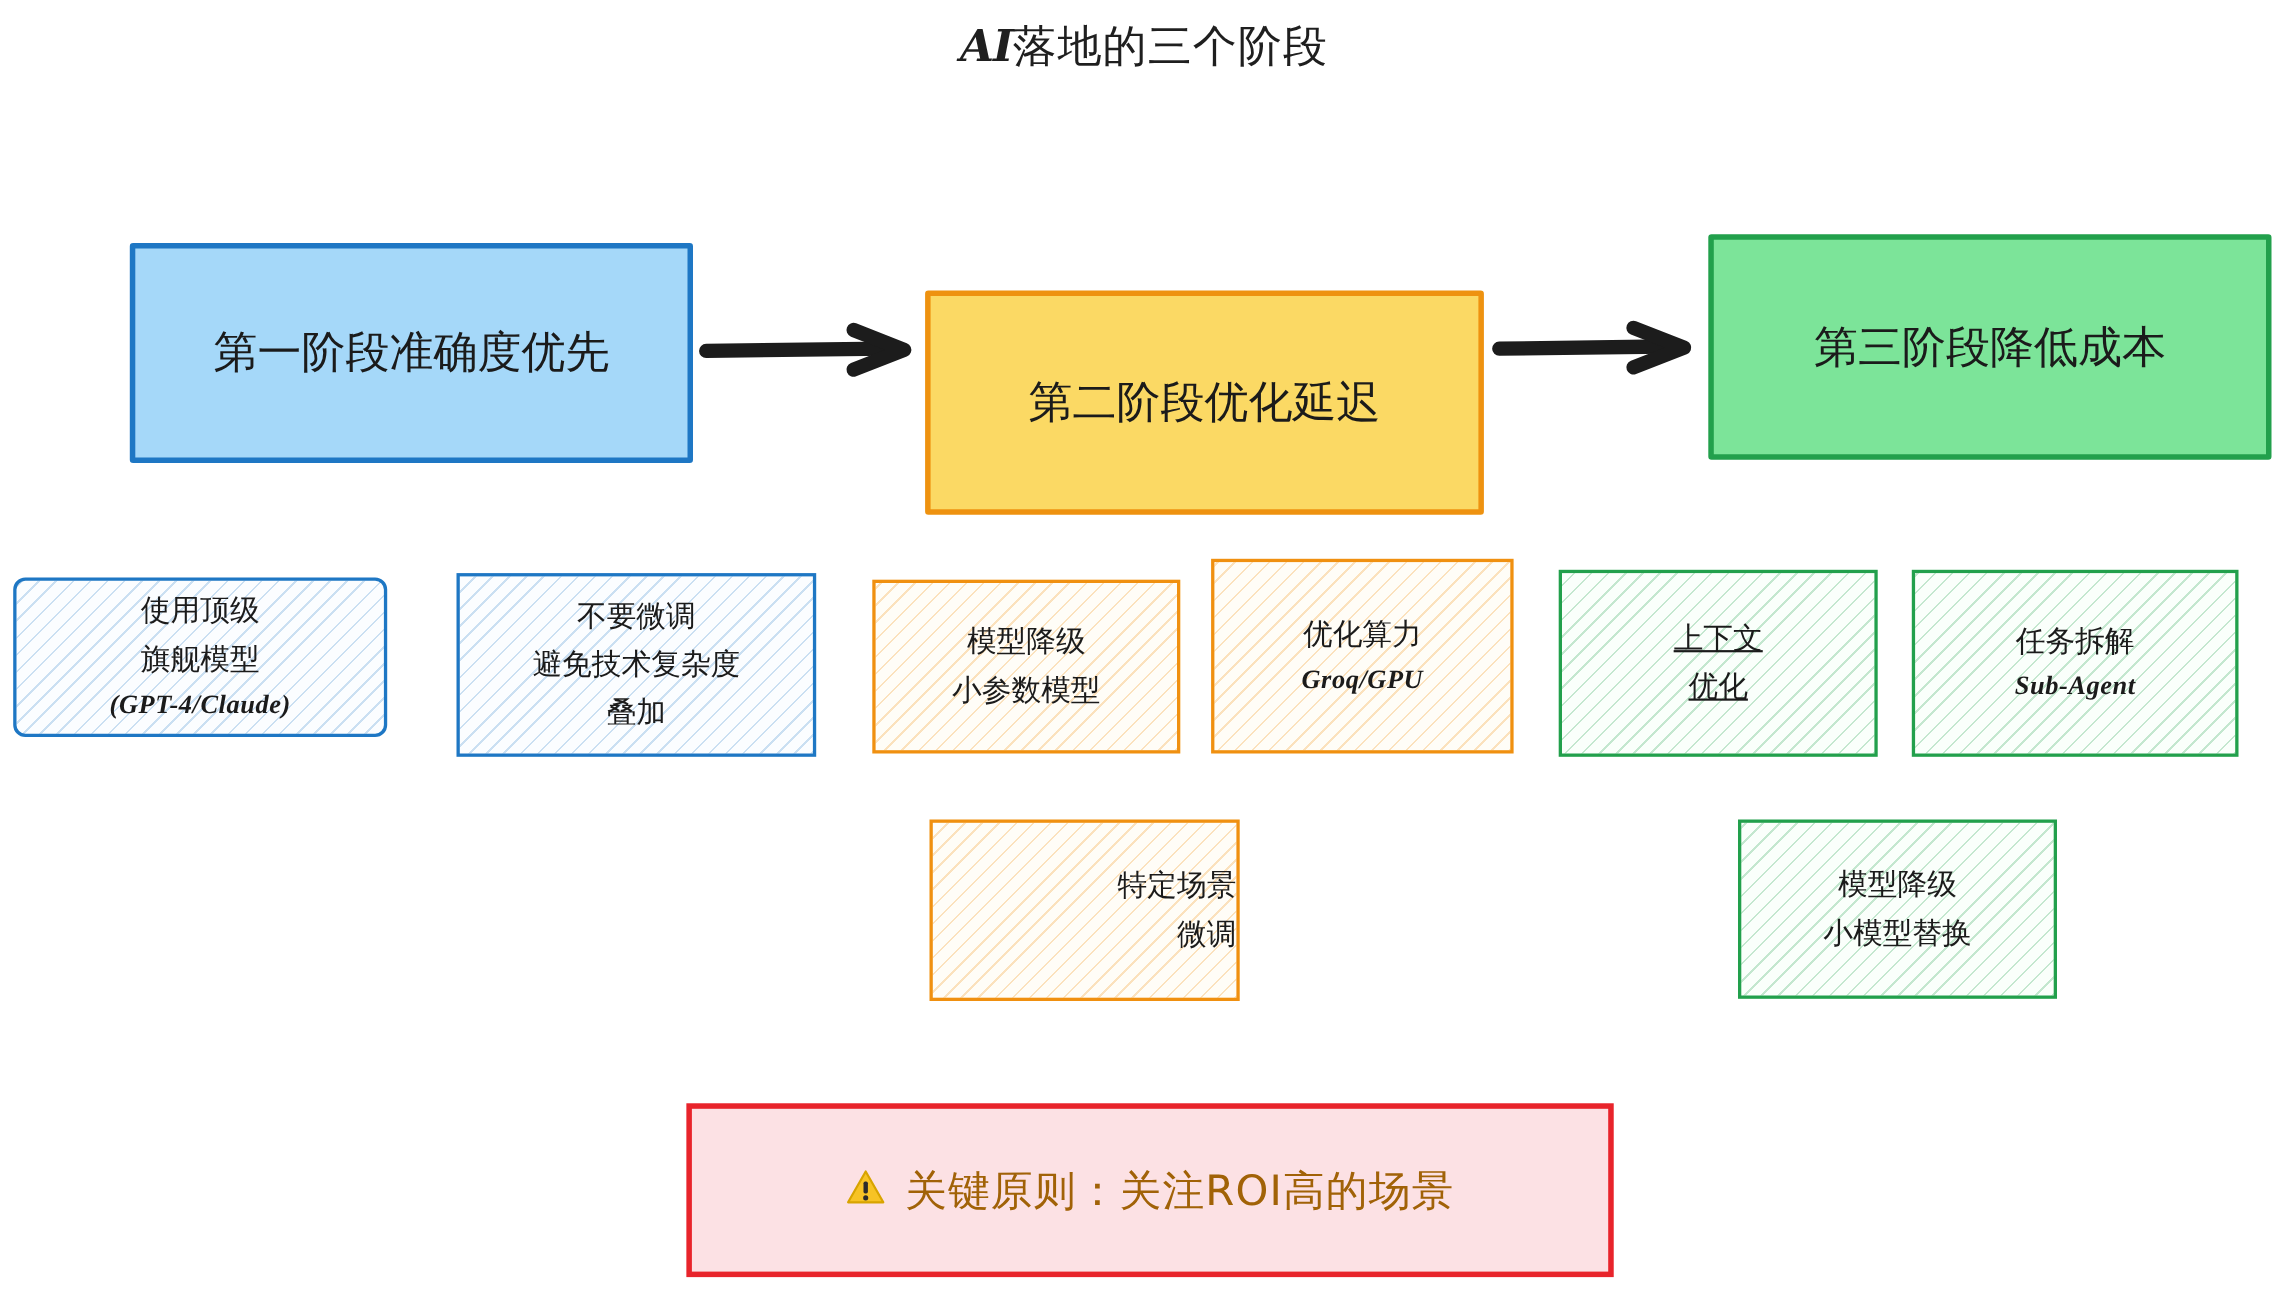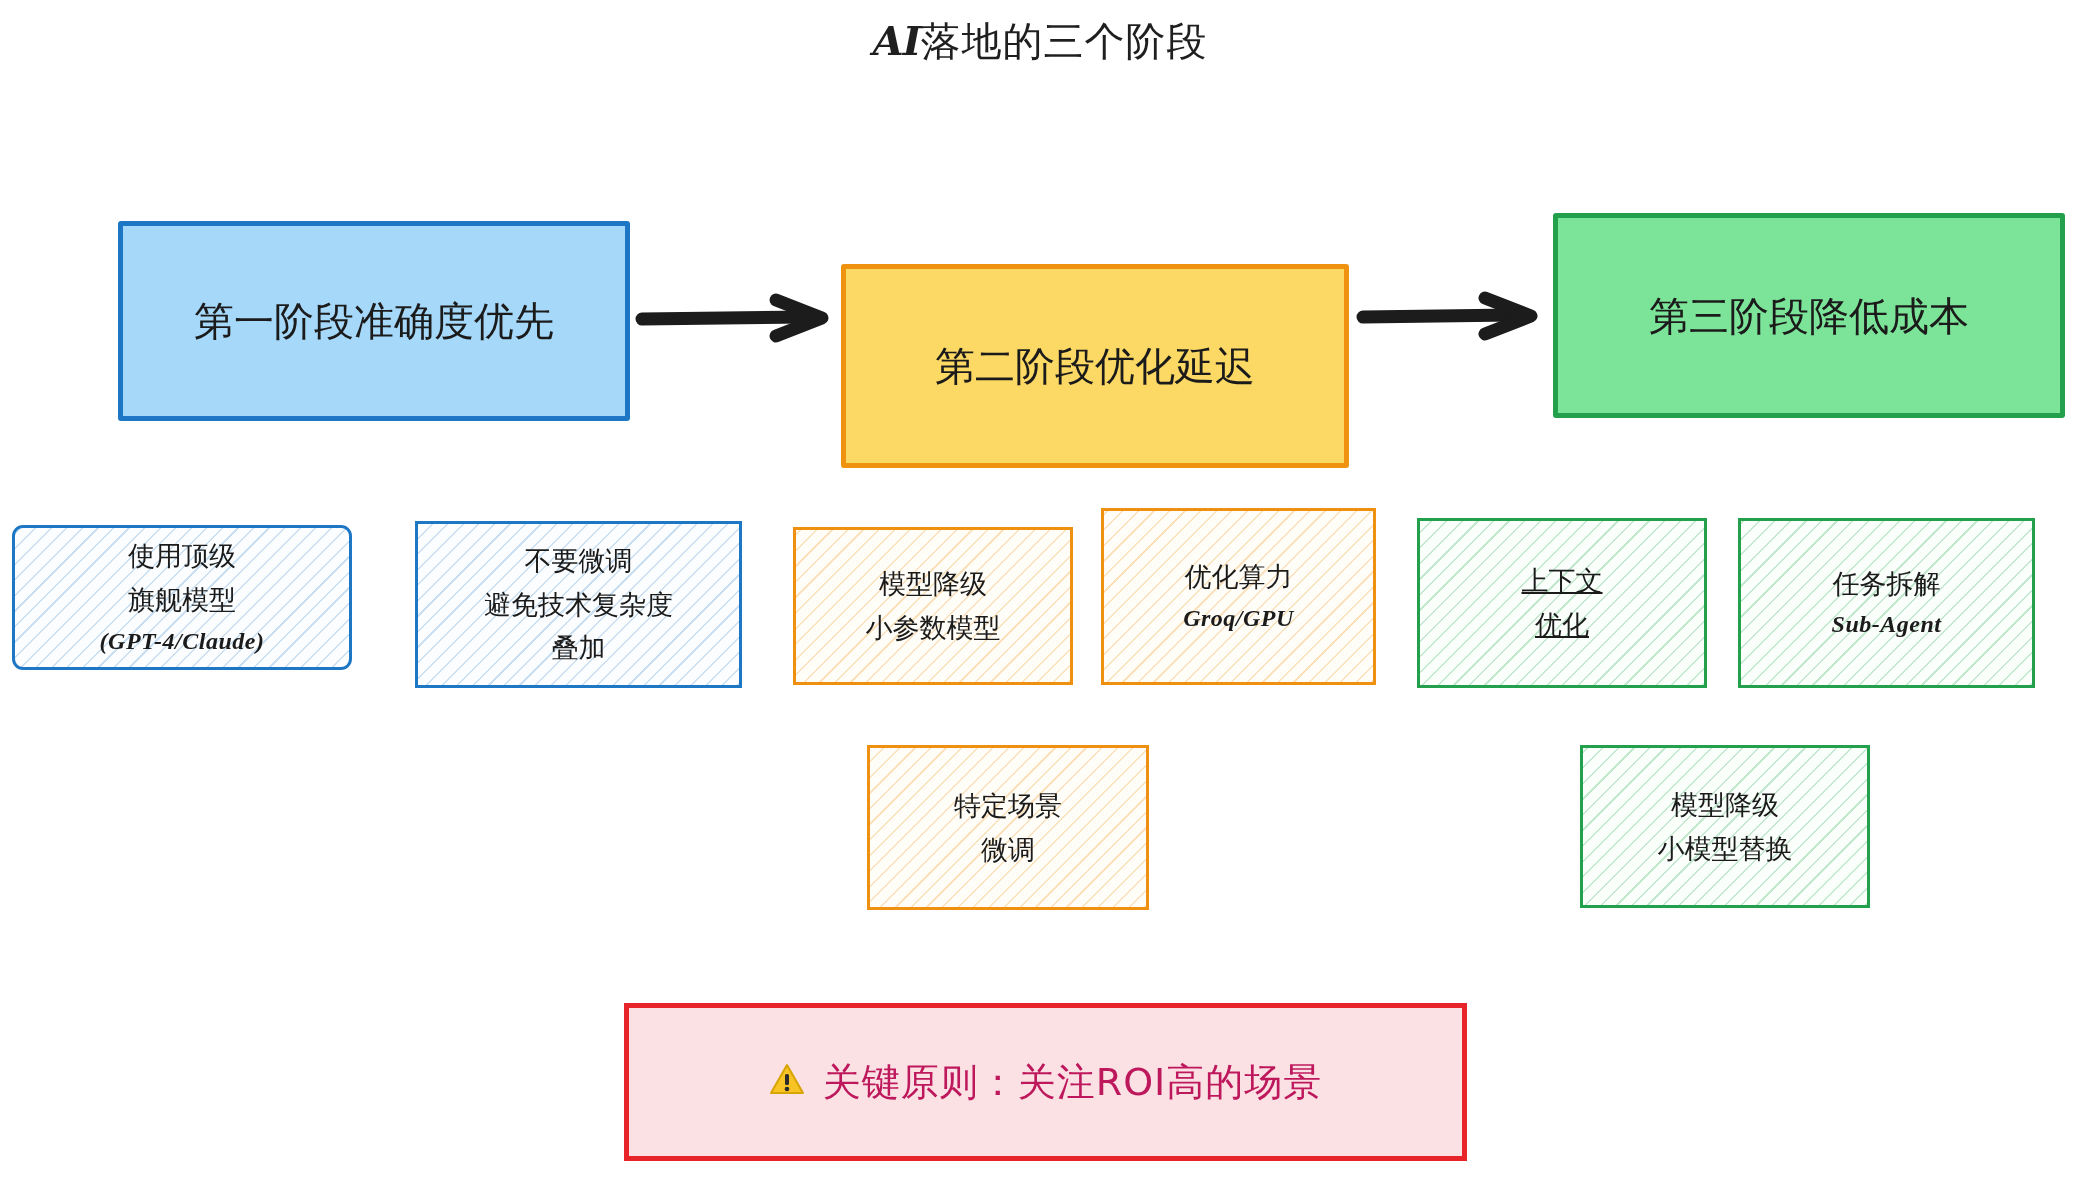--- a/index.html
+++ b/index.html
@@ -114,38 +114,38 @@
   }
 
   
   #sub-1{left:12px;  top:525px; width:340px; height:145px;border-radius:11px;}
   #sub-2{left:400px; top:521px; width:327px; height:167px;margin-left:15px;}
   #sub-3{left:793px; top:527px; width:280px; height:158px;}
   #sub-4{left:1101px;top:508px; width:275px; height:177px;}
   #sub-5{left:1417px;top:518px; width:290px; height:170px;text-decoration:underline;}
   #sub-6{left:1738px;top:518px; width:297px; height:170px;}
   
-  #sub-7{left:867px; top:745px; width:282px; height:165px;}
+  #sub-7{left:845px; top:745px; width:282px; height:165px;align-items:flex-end;}
   #sub-8{left:1580px;top:745px; width:290px; height:163px;}
 
   
   #warning{
     position:absolute;
     left:624px;top:1003px;width:843px;height:158px;
     box-sizing:border-box;
     background:#FCE1E4;
     border:5px solid #E8242B;
     display:flex;
     align-items:center;
     justify-content:center;
     gap:18px;
   }
   #warning .wtext{
     font-size:38px;
-    color:#be185d;
+    color:#a16207;
     font-family:"DejaVu Sans","Liberation Sans",sans-serif;
     white-space:nowrap;
     letter-spacing:1px;
     text-align:center;
   }
   #warning .wicon{
     font-size:34px;
     line-height:1;
     color:#F2B705;
   }

